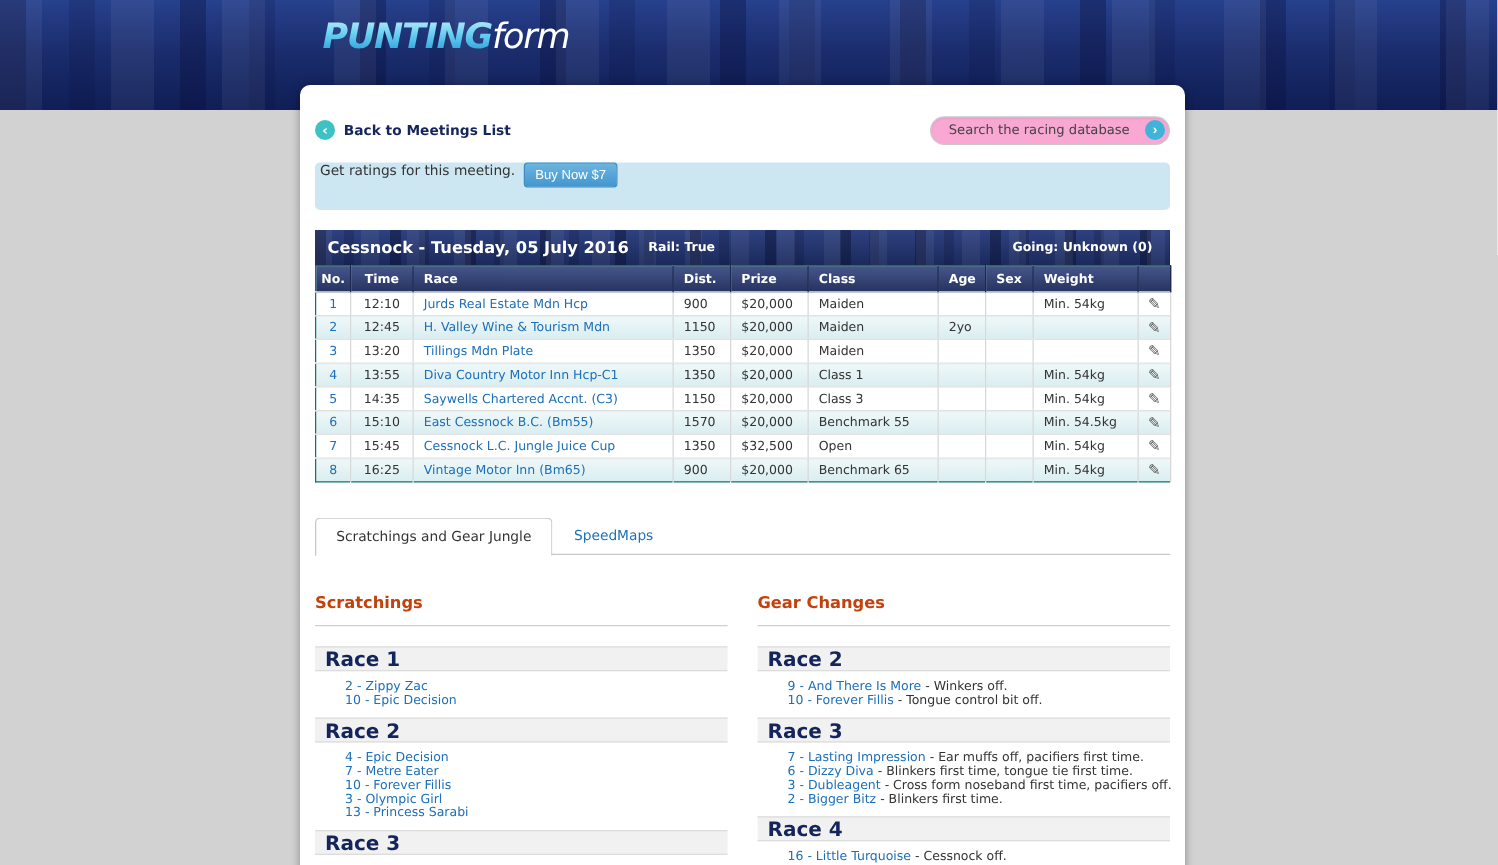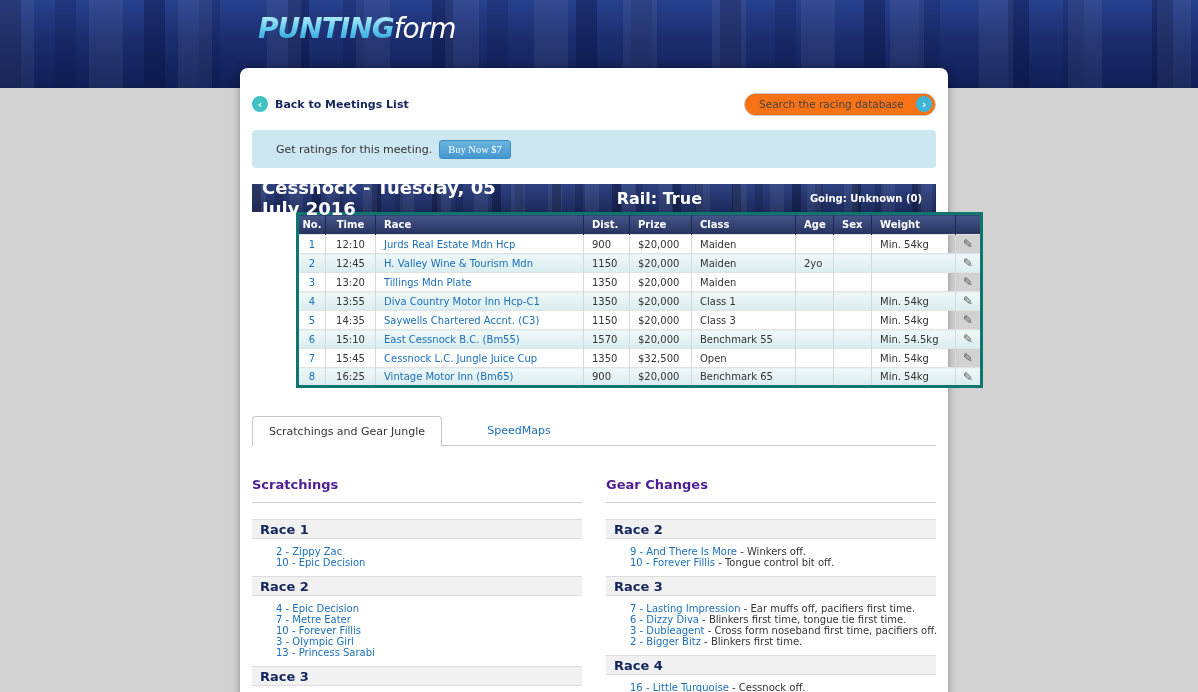--- a/index.html
+++ b/index.html
@@ -34,57 +34,57 @@
 
   
   .nav-row { display:flex; justify-content:space-between; align-items:center; height:24px; }
   .back-link { display:flex; align-items:center; gap:7px; text-decoration:none; cursor:pointer; }
   .back-circle {
     width:16px; height:16px; border-radius:50%; background:#3fc1c3; color:#fff;
     font-size:11px; font-weight:bold; display:flex; align-items:center; justify-content:center; line-height:1;
   }
   .back-text { font-size:11px; font-weight:bold; color:#15265d; }
   .search-pill {
-    width:192px; height:23px; border:1px solid #c9c9c9; border-radius:12px; background:#f97316;
+    width:192px; height:23px; border:1px solid #c9c9c9; border-radius:12px; background:#f9a8d4;
     display:flex; align-items:center; padding:0 3px 0 14px;
     box-shadow:inset 0 1px 2px rgba(0,0,0,0.08);
     justify-content:flex-end;
   }
   .search-input { flex:1; border:none; outline:none; font-size:10.5px; color:#444; background:transparent; font-family:"DejaVu Sans", sans-serif; }
   .search-input::placeholder { color:#444; opacity:1; }
   .search-go {
     width:16px; height:16px; border-radius:50%; background:#3eb4d8; color:#fff; border:none;
     font-size:11px; font-weight:bold; display:flex; align-items:center; justify-content:center; cursor:pointer; line-height:1;
   }
 
   
   .banner {
     margin-top:14px; height:38px; background:#cde7f2; border-radius:4px;
-    display:flex; align-items:center; gap:7px; padding-left:24px;
+    display:flex; align-items:flex-start; gap:7px; padding-left:4px;
   }
   .banner-text { font-size:11px; color:#333; }
   .buy-btn {
     background:linear-gradient(180deg,#6cb4de,#4397cf); border:1px solid #3e8dc5; border-radius:3px;
-    color:#fff; font-size:10.5px; padding:3px 8px; cursor:pointer; font-family:Liberation Serif, serif;
+    color:#fff; font-size:10.5px; padding:3px 8px; cursor:pointer; font-family:Liberation Sans, sans-serif;
   }
 
   
   .meeting { margin-top:16px; }
   .m-header {
     height:28px; display:flex; align-items:center; color:#fff;
     background-image:
       repeating-linear-gradient(90deg, rgba(255,255,255,0.06) 0 14px, rgba(255,255,255,0) 14px 37px),
       repeating-linear-gradient(90deg, rgba(5,10,40,0.40) 0 9px, rgba(5,10,40,0) 9px 23px, rgba(5,10,40,0.20) 23px 31px, rgba(5,10,40,0) 31px 60px),
       linear-gradient(180deg,#2e4180 0%, #1b2a5c 100%);
   }
-  .m-title { flex:1.4; font-size:18px; font-weight:bold; padding-left:10px; }
-  .m-rail  { flex:1; font-size:16px; font-weight:bold; text-align:right; }
+  .m-title { flex:1.4; font-size:13px; font-weight:bold; padding-left:10px; }
+  .m-rail  { flex:1; font-size:10px; font-weight:bold; text-align:left; }
   .m-going { flex:1.2; font-size:10px; font-weight:bold; text-align:right; padding-right:14px; }
 
-  table.races { width:684px; border-collapse:collapse; border:3px solid #0f766e; table-layout:fixed;margin-left:44px; }
+  table.races { width:684px; border-collapse:collapse; border:1px solid #0f766e; table-layout:fixed; }
   table.races thead th {
     height:21px; background:linear-gradient(180deg,#44558a 0%, #27335f 100%);
     color:#fff; font-size:10px; font-weight:bold; text-align:left; padding-left:8px;
     border-right:1px solid #1d2850;
   }
   table.races thead th.c-no, table.races thead th.c-time { text-align:center; padding-left:0; }
   table.races td {
     height:19px; font-size:10px; color:#333; padding-left:8px;
     border-top:1px solid #e2e2e2; border-right:1px solid #d8d8d8;
   }
@@ -93,31 +93,31 @@
   table.races a { color:#1c6fb8; text-decoration:none; cursor:pointer; }
   .pencil { color:#555; font-size:12px; cursor:pointer; display:inline-block; }
 
   
   .tabs { margin-top:27px; border-bottom:1px solid #c8c8c8; height:31px; }
   .tab-active {
     display:inline-block; height:31px; line-height:30px; padding:0 16px; background:#fff;
     border:1px solid #c8c8c8; border-bottom:1px solid #fff; border-radius:4px 4px 0 0;
     position:relative; top:1px; font-size:11px; color:#333; cursor:default;
   }
-  .tab-link { display:inline-block; margin-left:40px; font-size:11px; color:#1c6fb8; text-decoration:none; cursor:pointer; }
+  .tab-link { display:inline-block; margin-left:12px; font-size:11px; color:#1c6fb8; text-decoration:none; cursor:pointer; }
 
   
   .sections { margin-top:31px; display:flex; gap:24px; }
   .sec-col { flex:1; min-width:0; }
-  .sec-title { font-size:13px; font-weight:bold; color:#4c1d95; margin-bottom:10px; }
+  .sec-title { font-size:13px; font-weight:bold; color:#c2410c; margin-bottom:10px; }
   .sec-rule { border-bottom:1px solid #cfcfcf; margin-bottom:16px; }
   .race-group-header {
     height:20px; line-height:20px; background:#f1f1f1;
     border-top:1px solid #dcdcdc; border-bottom:1px solid #dcdcdc;
-    font-size:13px; font-weight:bold; color:#14255c; padding-left:8px;
+    font-size:16px; font-weight:bold; color:#14255c; padding-left:8px;
   }
   .race-group-items { padding:7px 0 8px 24px; }
   .gi { font-size:10px; line-height:11px; white-space:nowrap; }
   .gi-link { color:#1c6fb8; text-decoration:none; cursor:pointer; }
   .gi-note { color:#333; }
 </style>
 </head>
 <body>
 
 <div class="top-band"></div>

